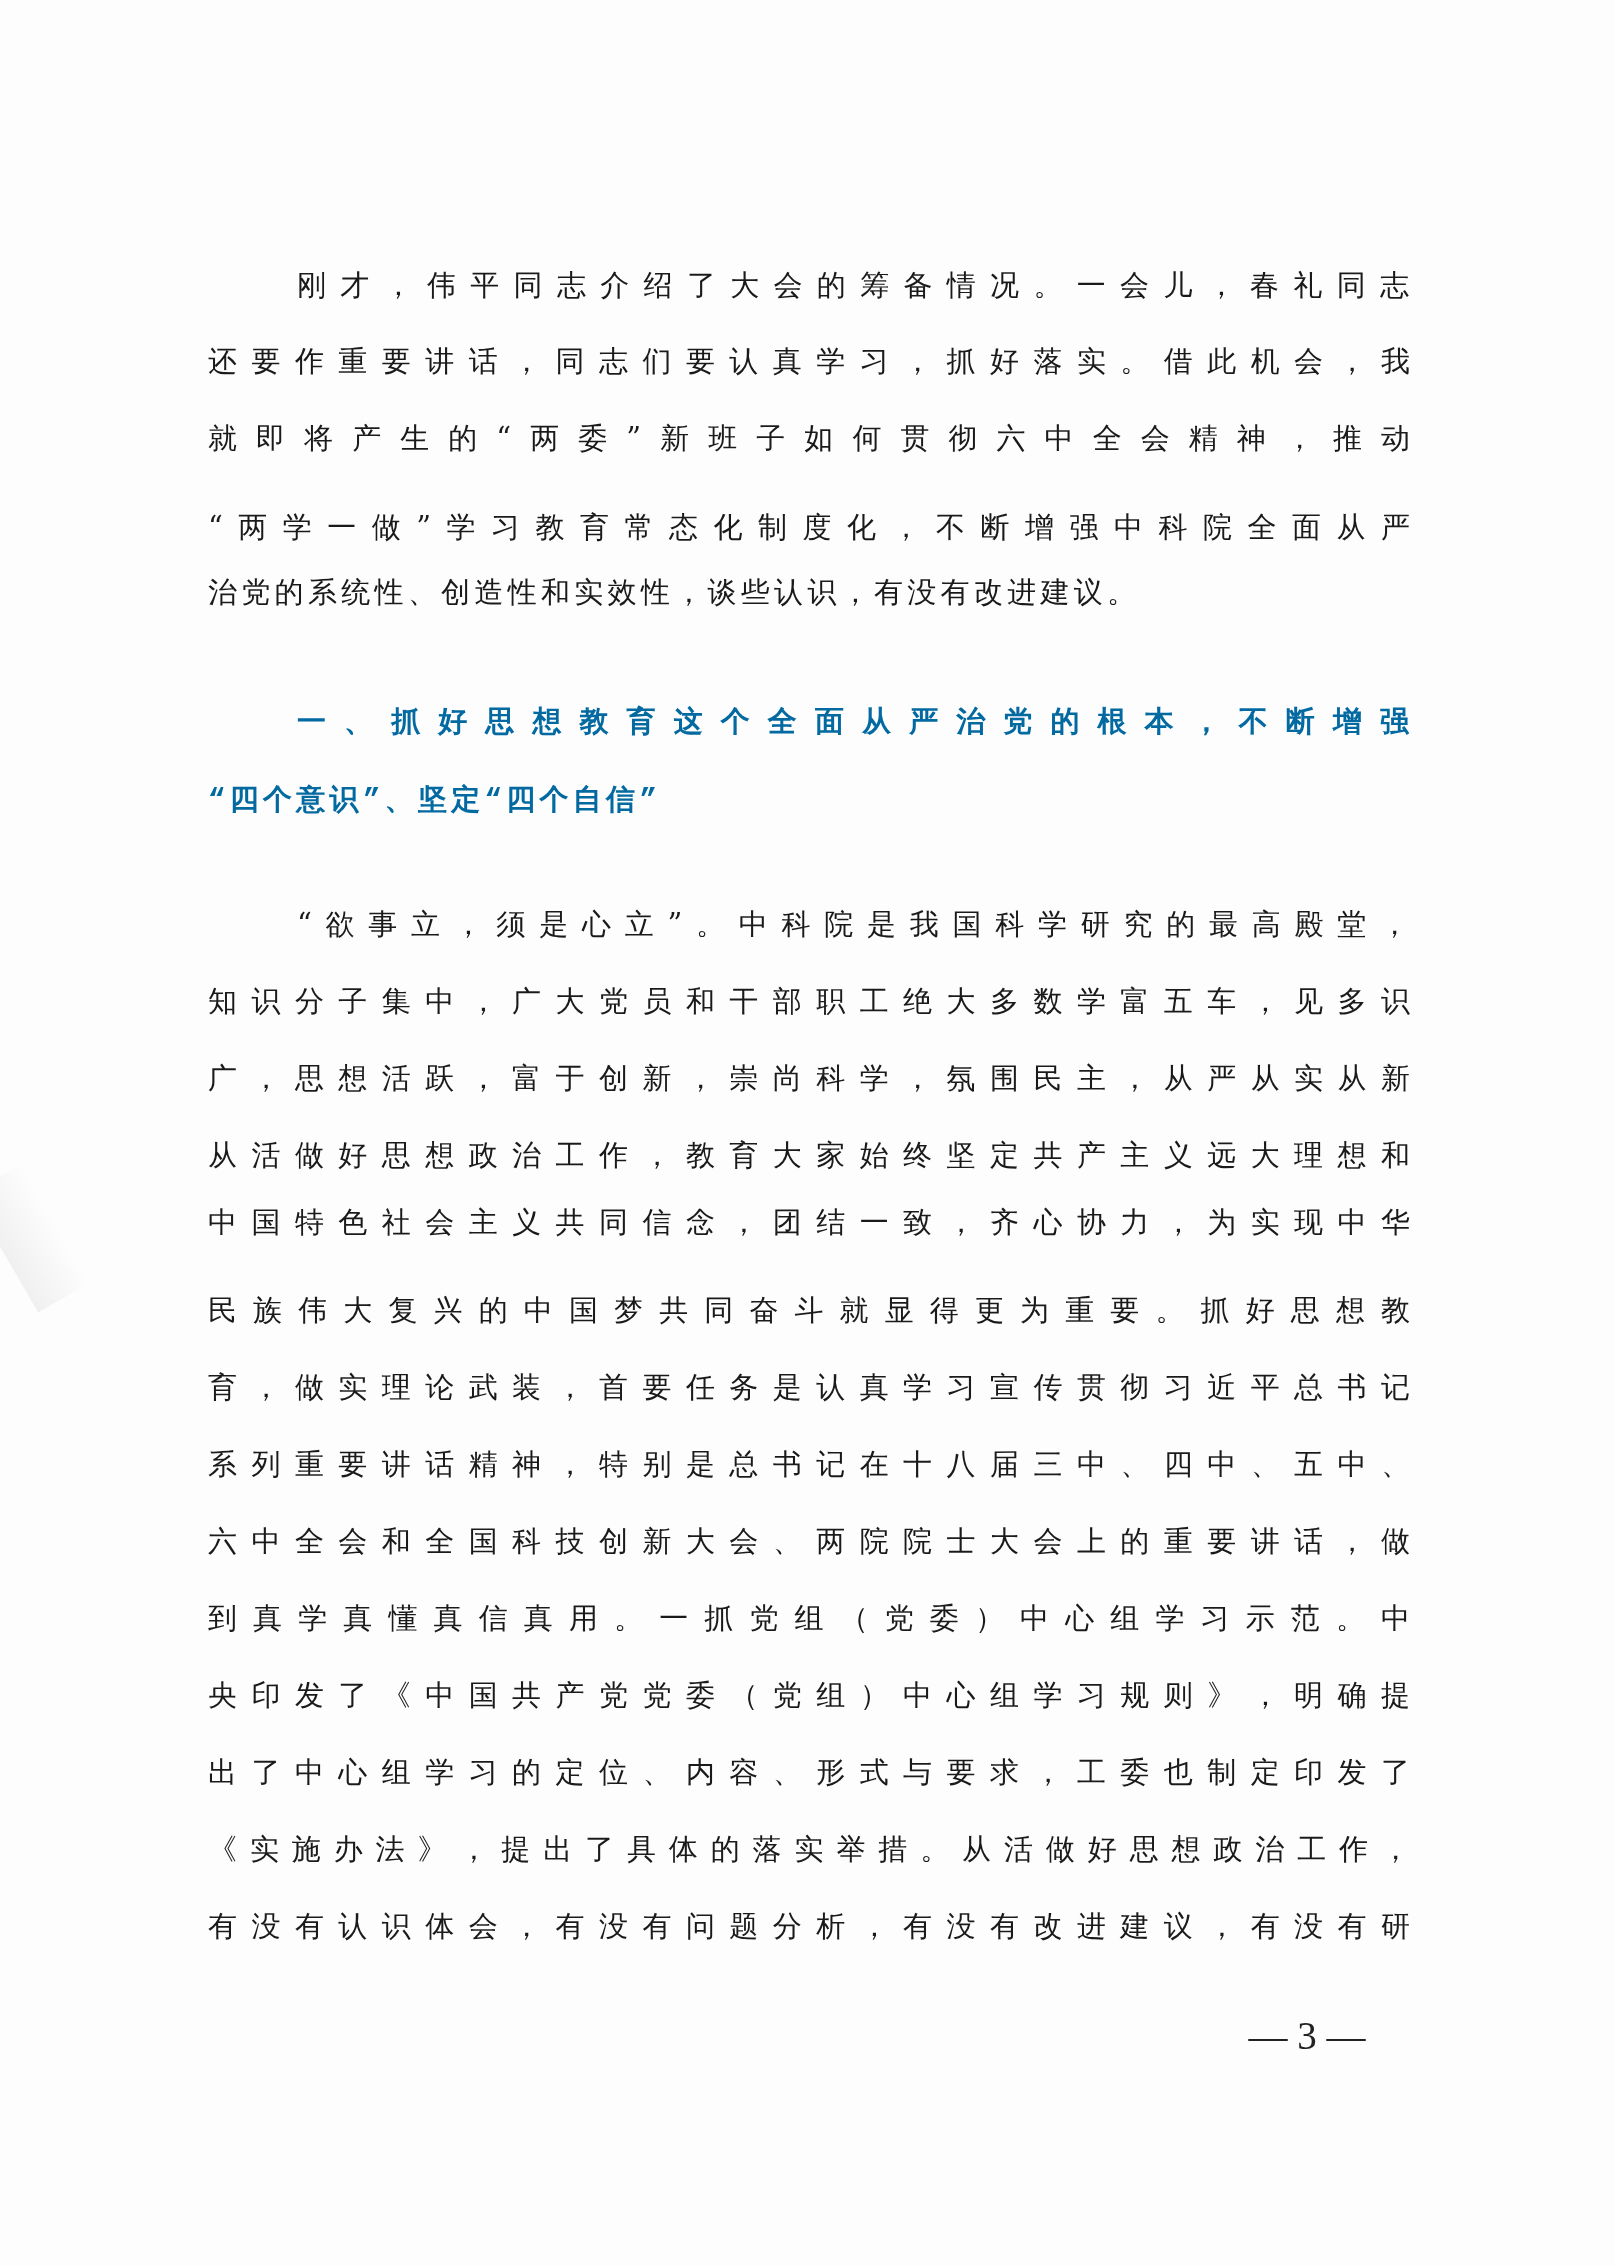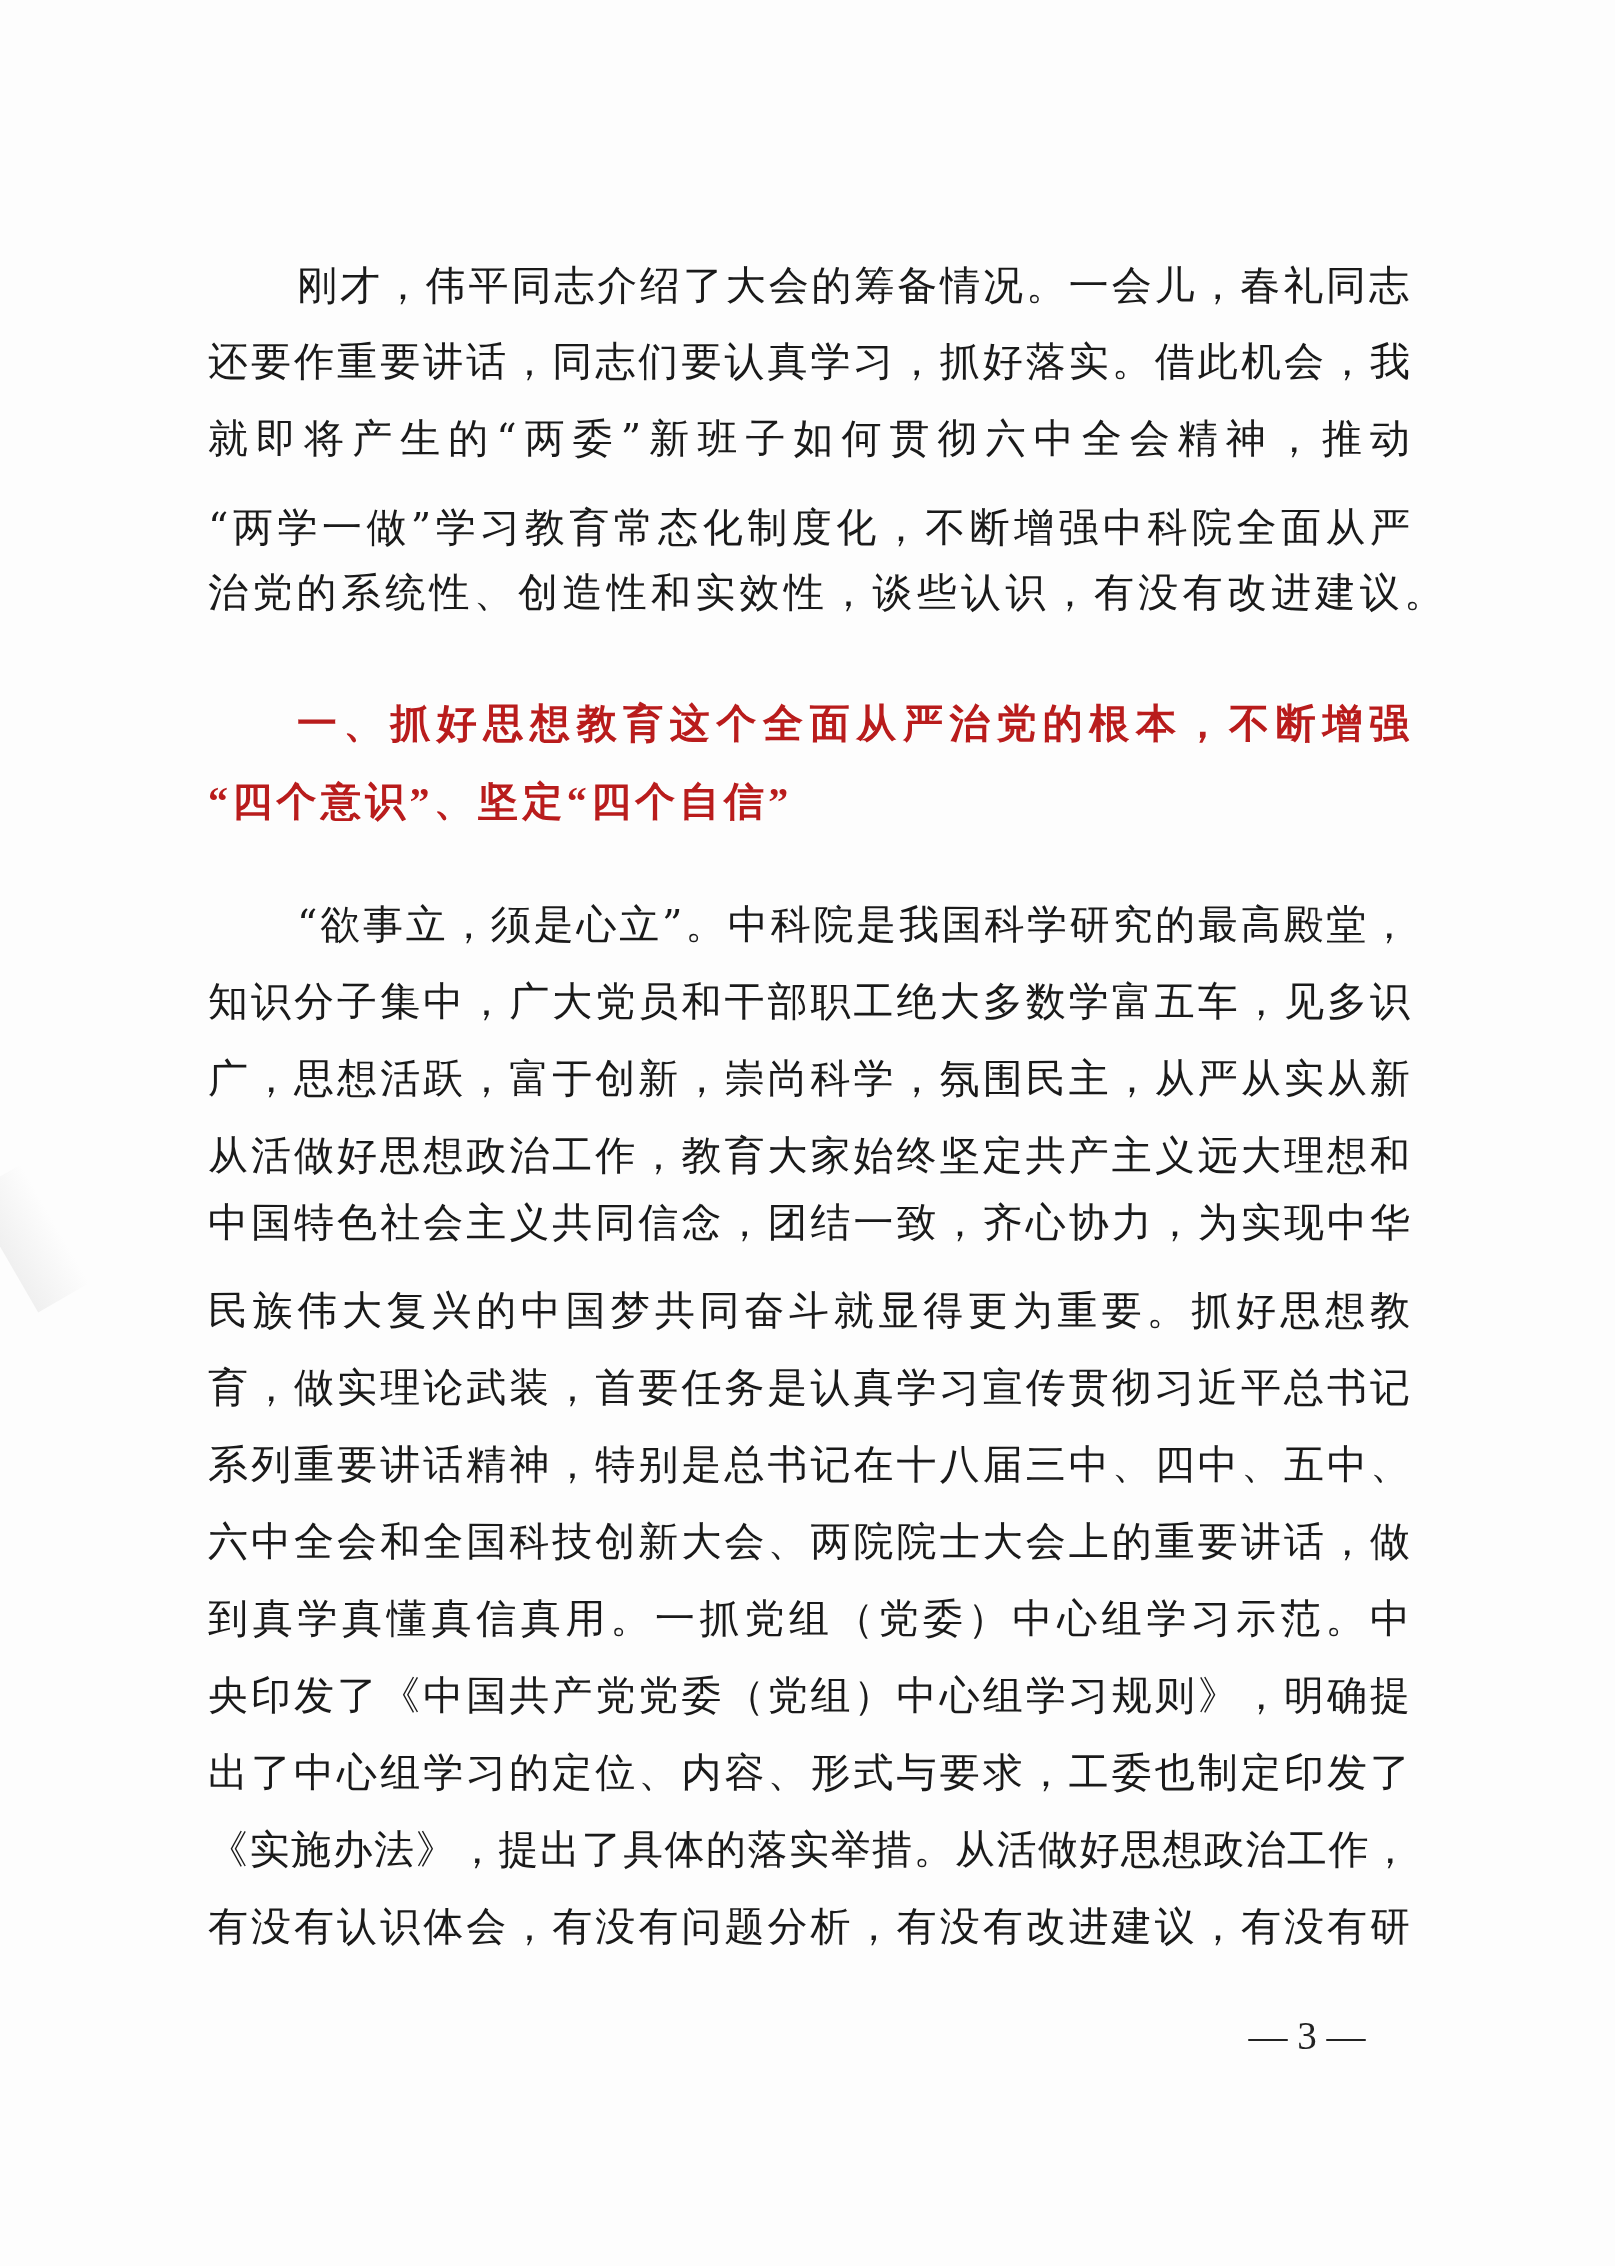--- a/index.html
+++ b/index.html
@@ -15,32 +15,32 @@
       position: absolute; left: 0; top: 0;
       width: 1616px; height: 2266px;
       background: #fdfdfd;
     }
     .line {
       position: absolute;
       left: 208px;
       width: 1202px;
       height: 59px;
       line-height: 59px;
-      font-size: 40px;
+      font-size: 29px;
       white-space: nowrap;
       text-align: justify;
       text-align-last: justify;
       letter-spacing: 0;
     }
     .line.last { text-align-last: left; letter-spacing: 4.3px; }
     .line.indent { left: 297px; width: 1112px; }
     .heading .line {
-      font-family: Liberation Serif, serif;
+      font-family: Liberation Mono, monospace;
       font-weight: bold;
-      color: #b91c1c;
+      color: #0369a1;
     }
     .page-number {
       position: absolute;
       left: 1229px; top: 2011px;
       width: 156px; height: 49px;
       line-height: 49px;
       font-size: 39px;
       font-family: "Liberation Serif", "DejaVu Serif", serif;
       text-align: center;
       color: #222;

